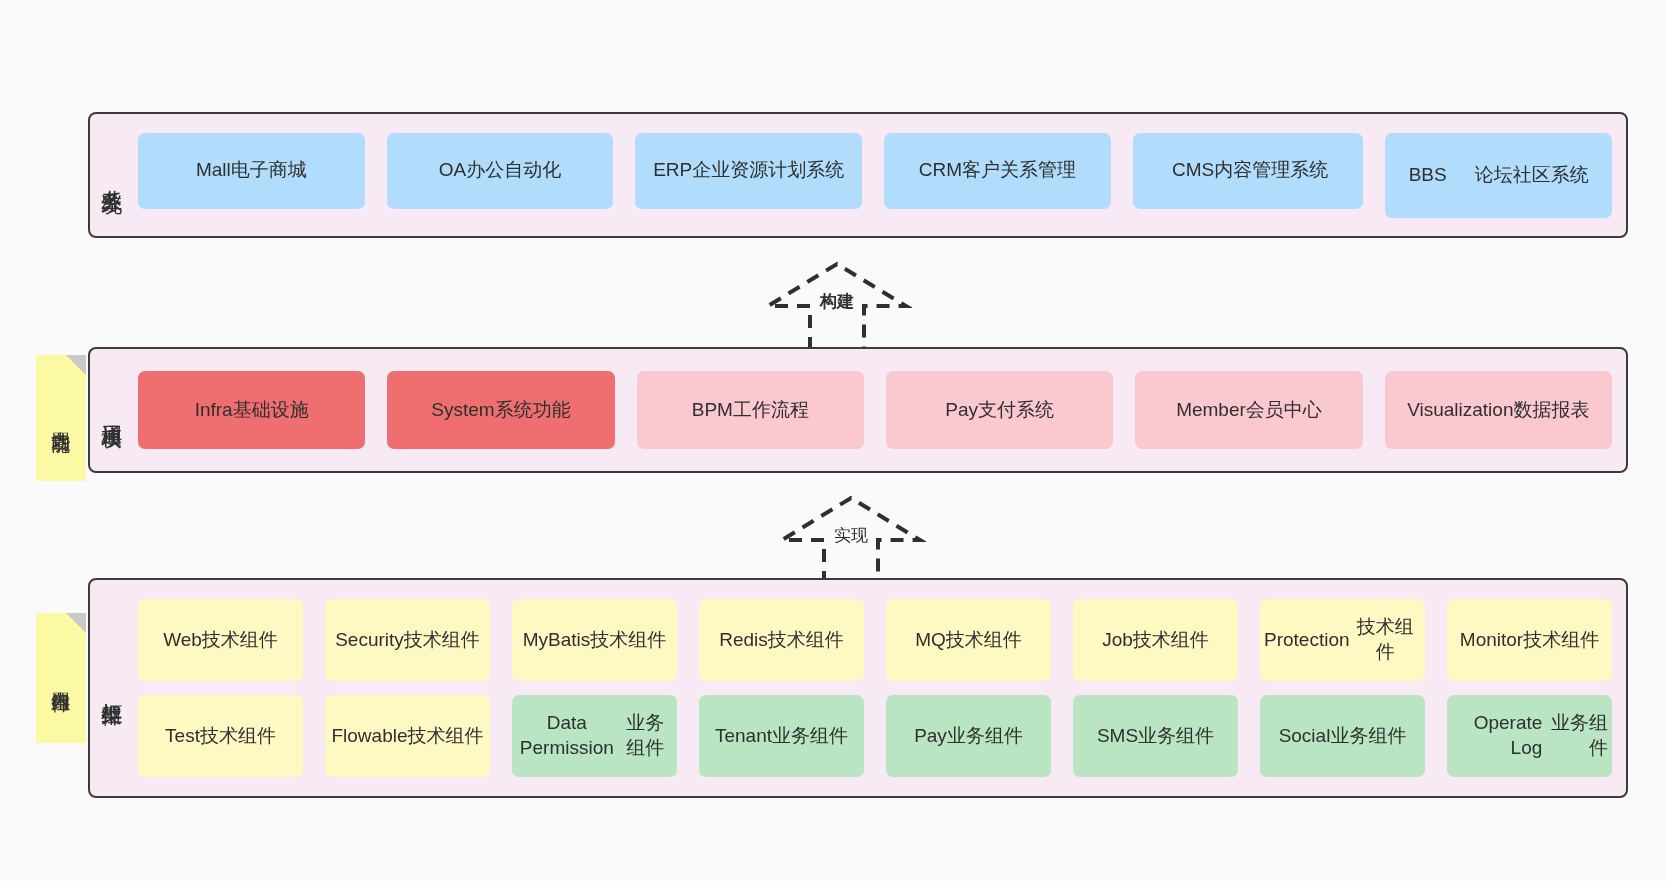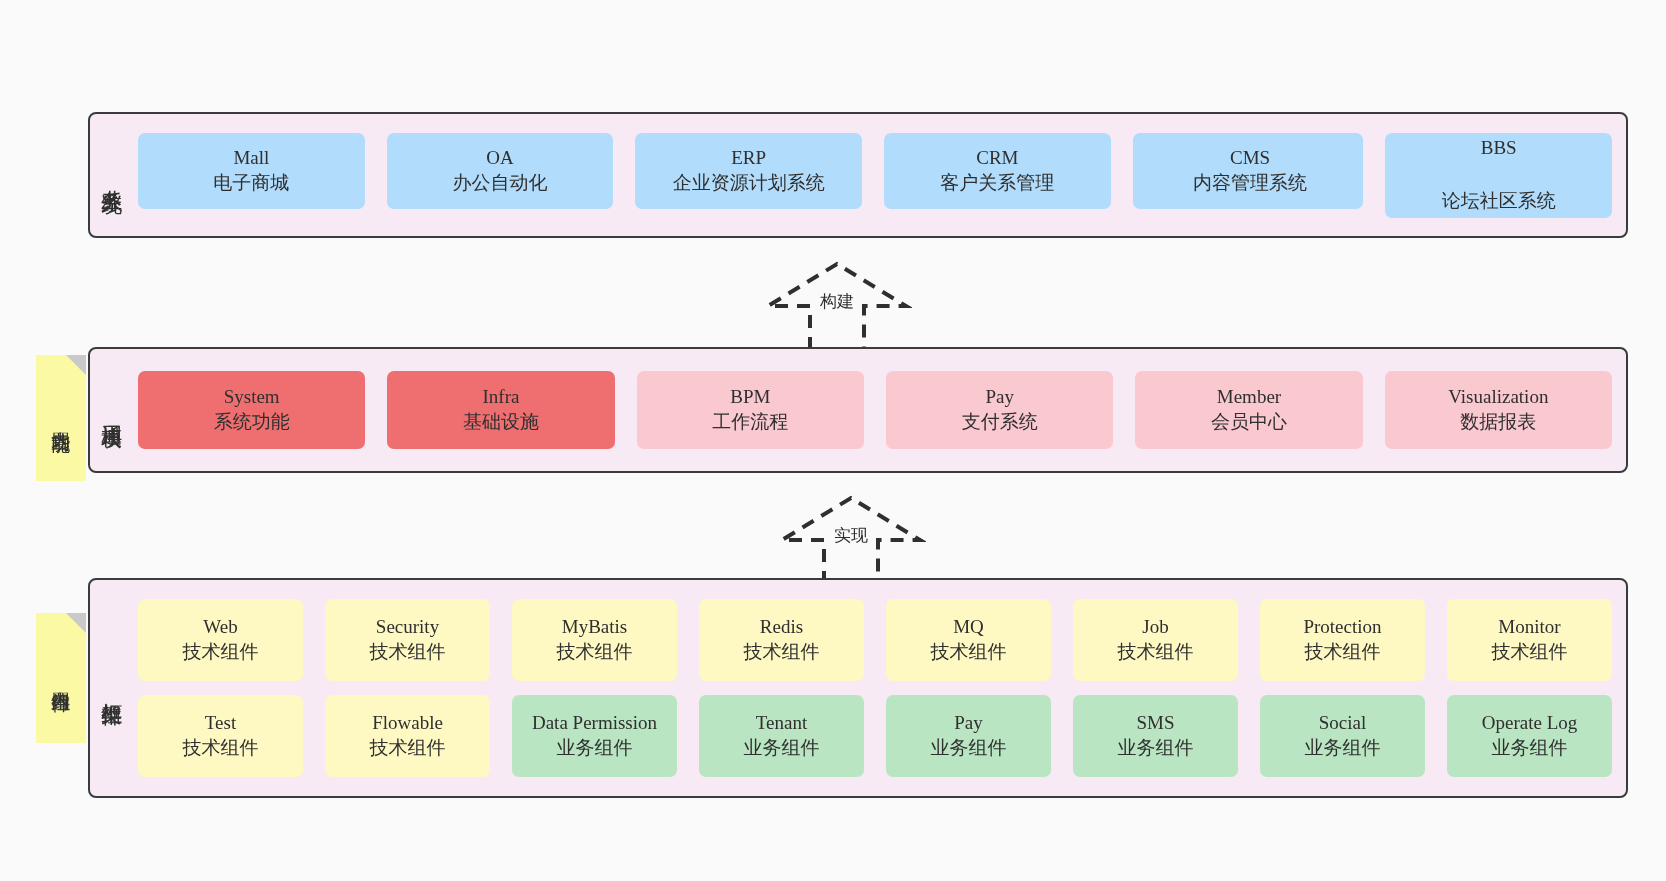--- a/index.html
+++ b/index.html
@@ -47,31 +47,30 @@
     padding:10px 14px 10px 4px;
   }
   .row{
     display:flex;
     gap:22px;
   }
   .cell{
     flex:1 1 0;
     border-radius:7px;
     display:flex;
-    flex-direction:column;
+    flex-direction:row;
     align-items:center;
     justify-content:center;
     text-align:center;
     font-size:19px;
     line-height:1.3;
     color:#2f2f2f;
     box-sizing:border-box;
     padding:6px 4px;
     user-select:none;
-    font-family:Liberation Serif, serif;
   }
   .cell .en{display:block;}
   .cell .cn{display:block;}
 
   
   .c-blue{background:#b1dcfb;}
   .c-red{background:#ef6f70;}
   .c-pink{background:#fac8cf;}
   .c-green{background:#fef9c3;}
   .c-lgreen{background:#b9e5c2;}
@@ -149,43 +148,43 @@
           <span class="cn">内容管理系统</span>
         </div>
         <div class="cell c-blue" style="height:85px;gap:28px;">
           <span class="en">BBS</span>
           <span class="cn">论坛社区系统</span>
         </div>
       </div>
     </div>
   </div>
 
-  <div class="connector" style="left:762px;top:258px;">
+  <div class="connector" style="left:762px;top:258px;font-weight:bold;">
     <svg viewBox="0 0 150 94">
       <path d="M 48 92 L 48 48 L 6 48 L 75 6 L 144 48 L 102 48 L 102 92 Z" fill="none" stroke="#2f2f2f" stroke-width="4" stroke-dasharray="13,9" stroke-linecap="butt"></path>
     </svg>
     <div class="lbl">构建</div>
   </div>
 
   <div class="note" style="left:36px;top:355px;height:126px;">
     <span class="fold"></span>
     <span>内置功能</span>
   </div>
 
   <div class="band" style="left:88px;top:347px;width:1540px;height:126px;">
     <div class="band-title">通用模块</div>
     <div class="band-body">
       <div class="row">
         <div class="cell c-red" style="height:78px;">
+          <span class="en">Infra</span>
+          <span class="cn">基础设施</span>
+        </div>
+        <div class="cell c-red" style="height:78px;">
           <span class="en">System</span>
           <span class="cn">系统功能</span>
-        </div>
-        <div class="cell c-red" style="height:78px;">
-          <span class="en">Infra</span>
-          <span class="cn">基础设施</span>
         </div>
         <div class="cell c-pink" style="height:78px;">
           <span class="en">BPM</span>
           <span class="cn">工作流程</span>
         </div>
         <div class="cell c-pink" style="height:78px;">
           <span class="en">Pay</span>
           <span class="cn">支付系统</span>
         </div>
         <div class="cell c-pink" style="height:78px;">

